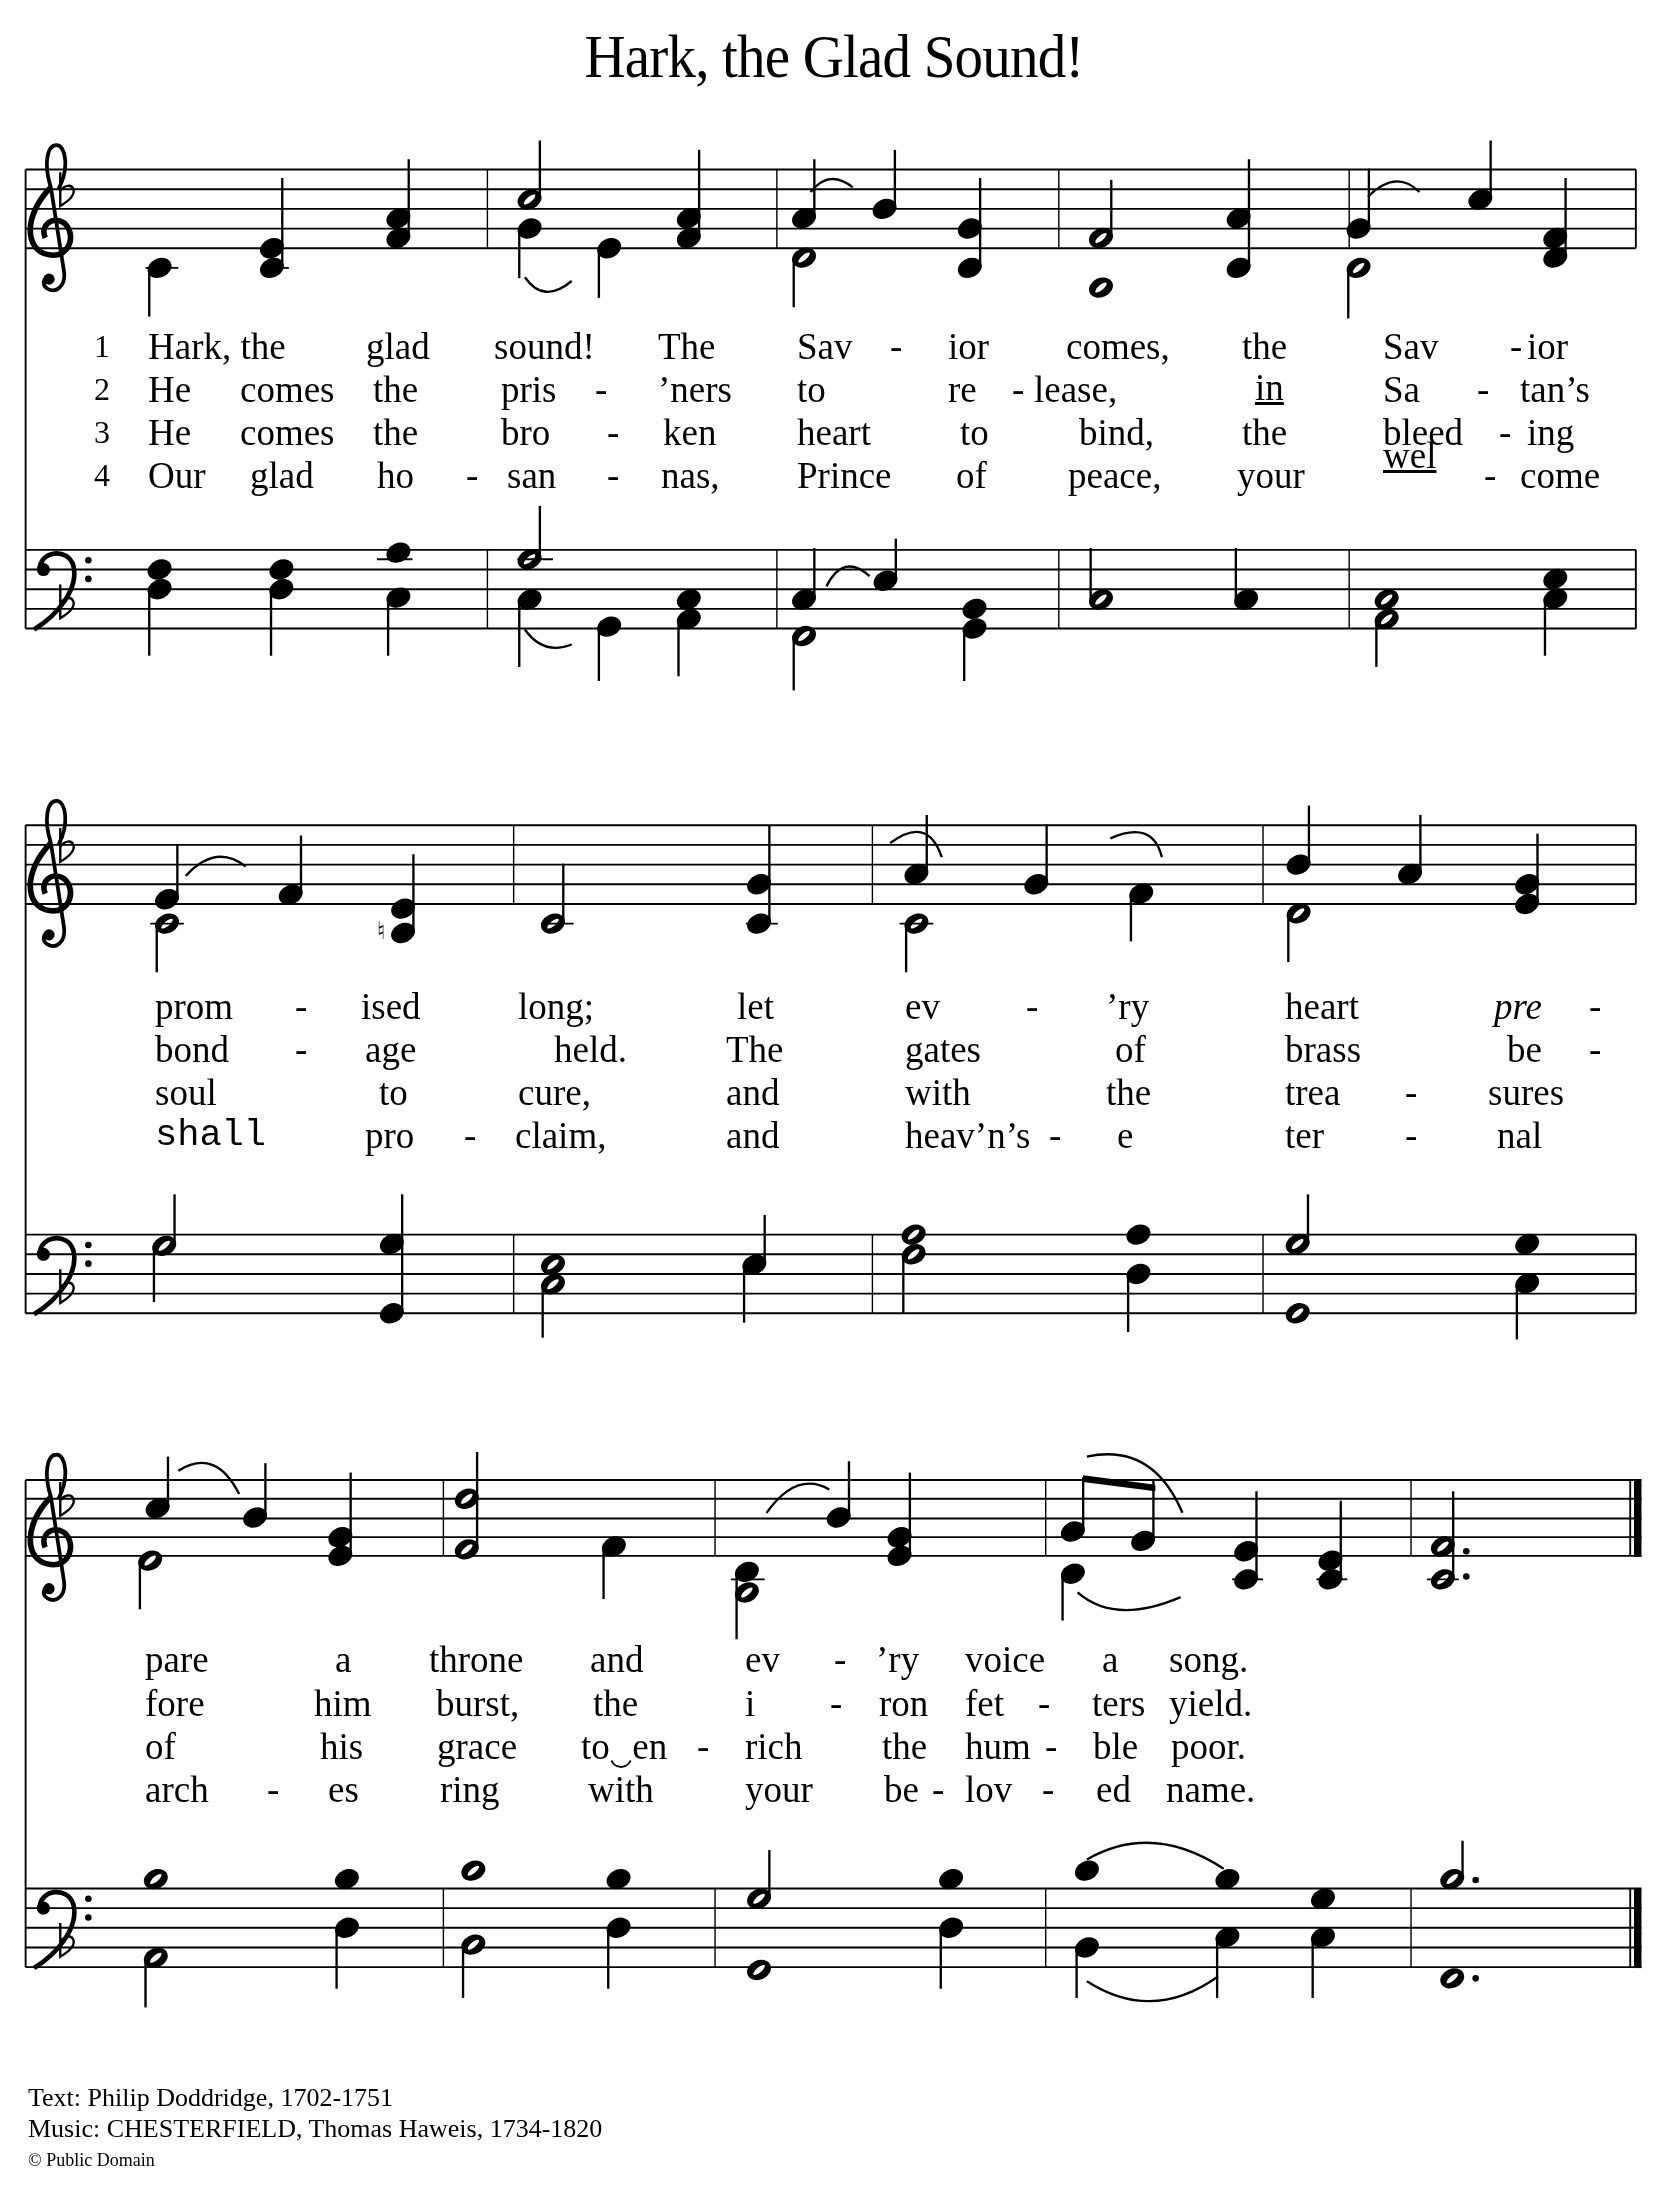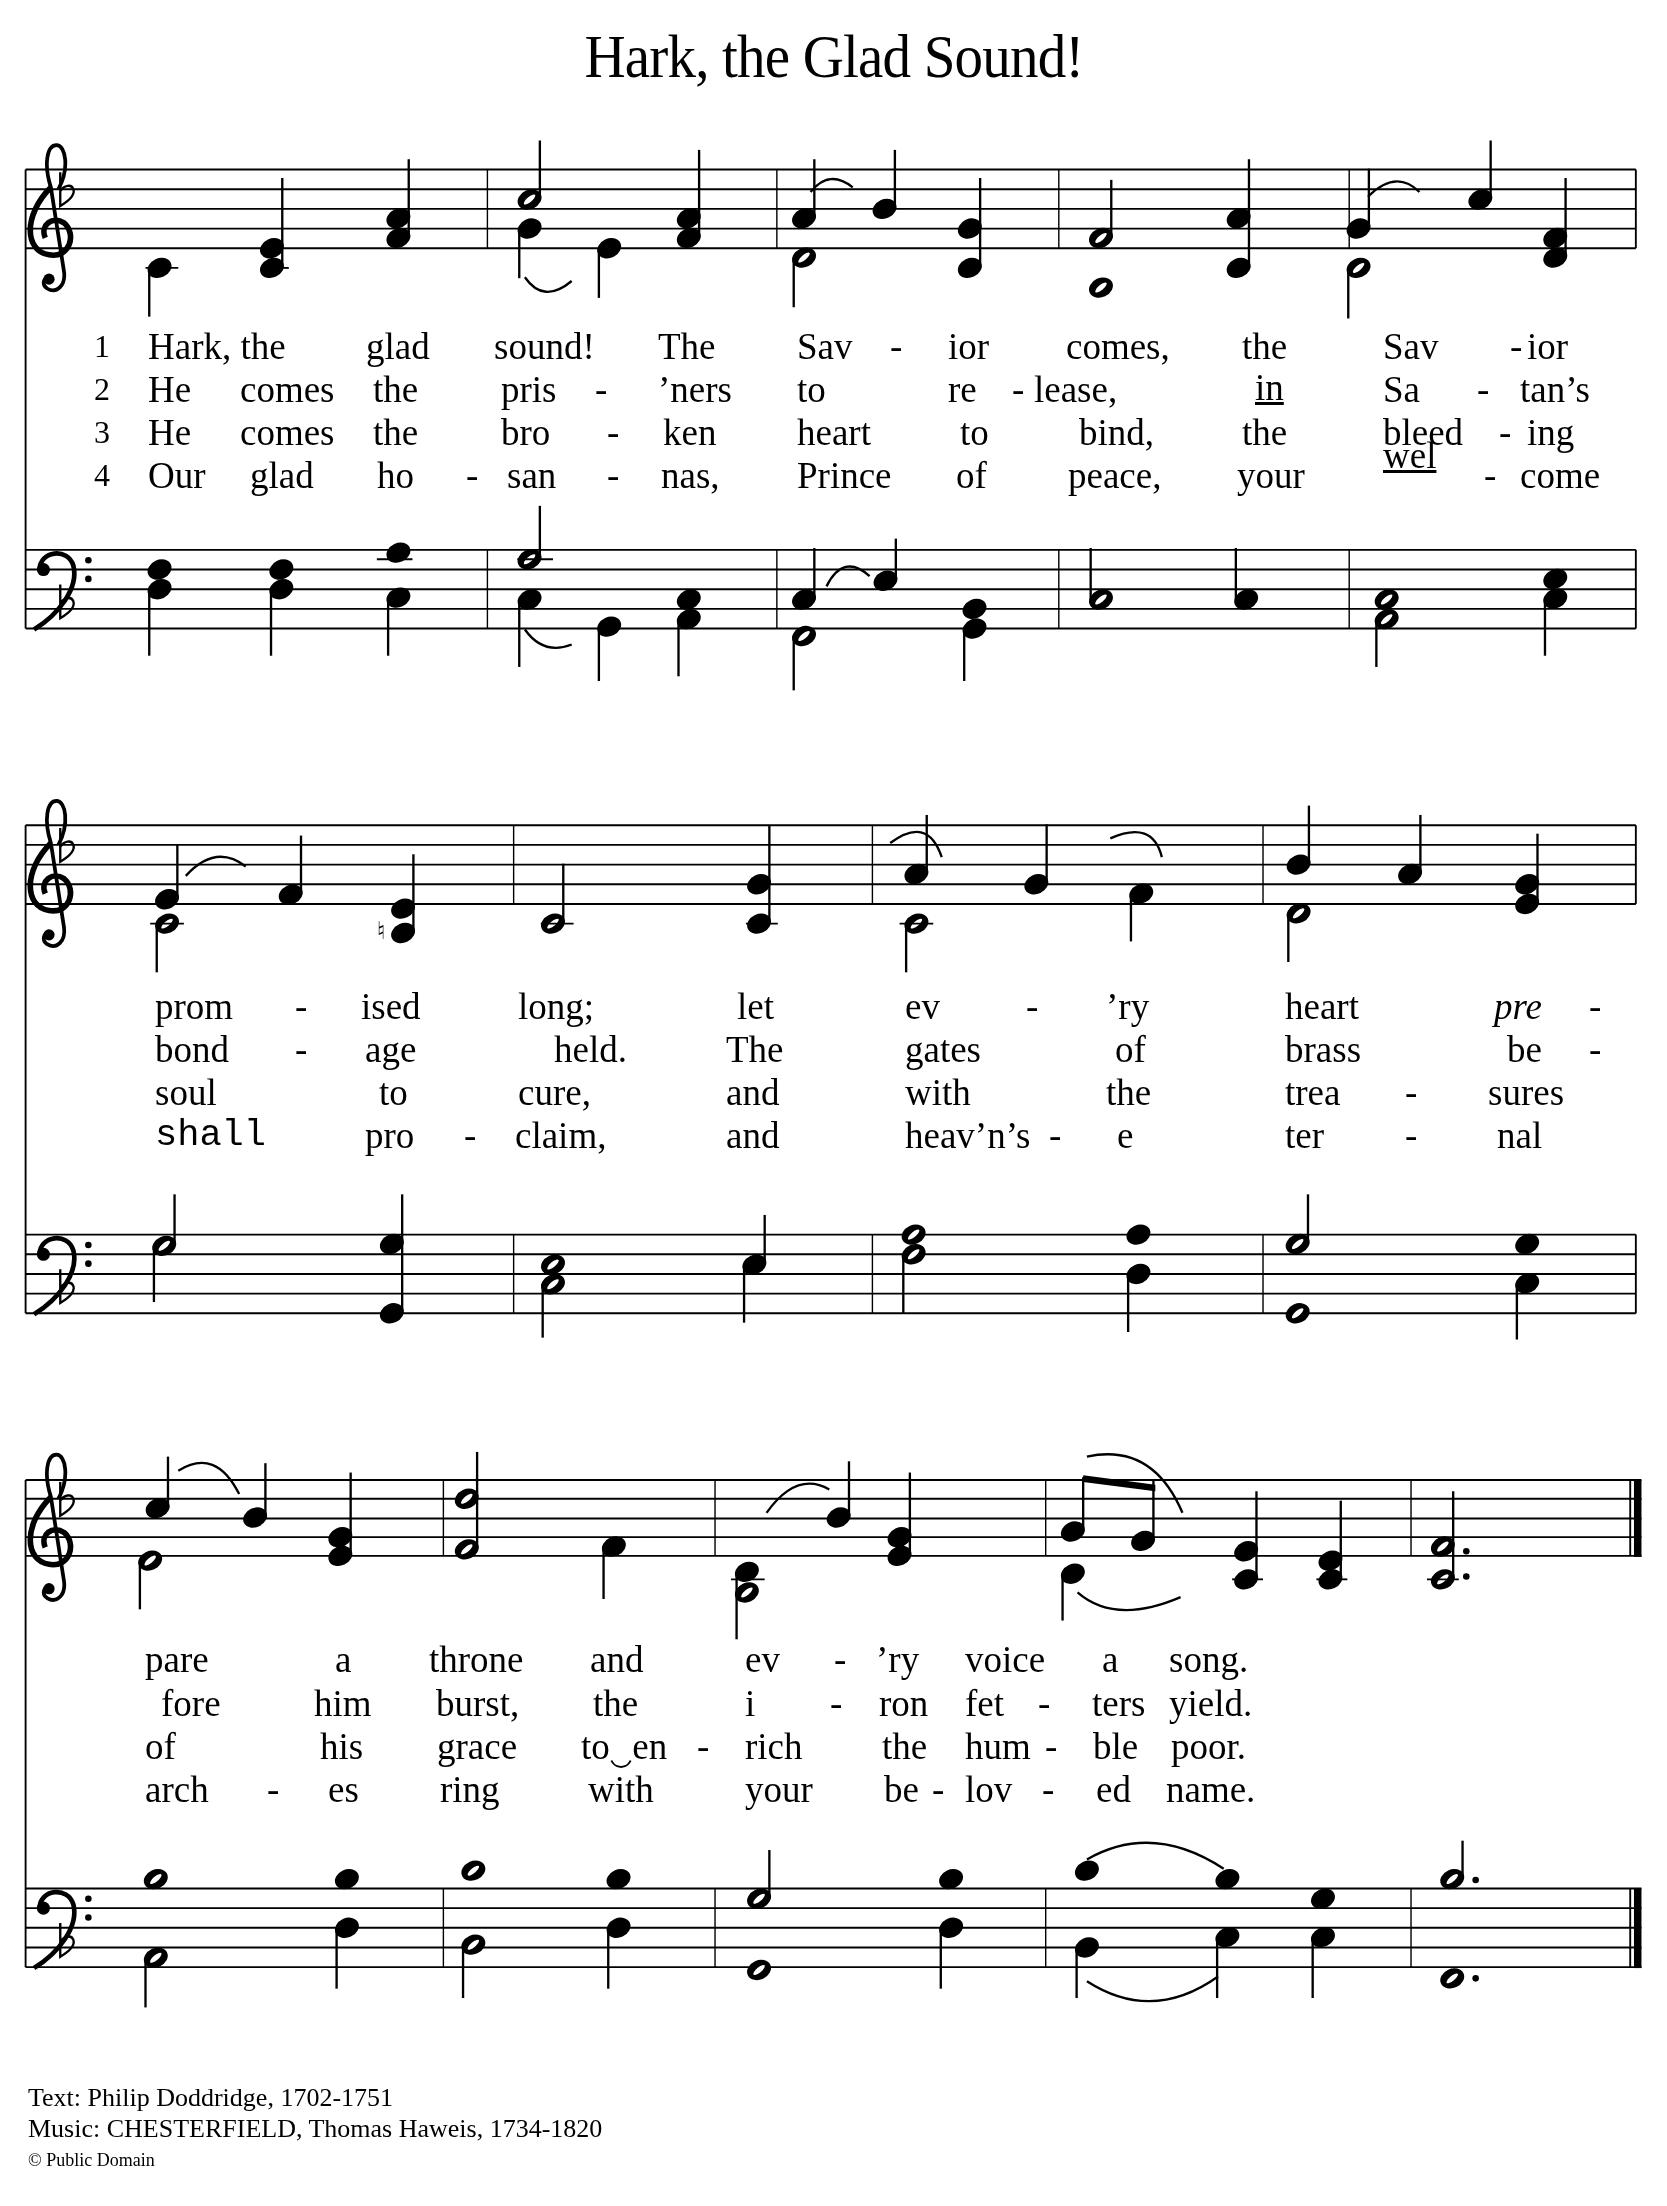--- a/index.html
+++ b/index.html
@@ -496,21 +496,21 @@
     <span class="lyr" style="left: 145px; top: 1641px;">pare</span>
     <span class="lyr" style="left: 335px; top: 1641px;">a</span>
     <span class="lyr" style="left: 429px; top: 1641px;">throne</span>
     <span class="lyr" style="left: 590px; top: 1641px;">and</span>
     <span class="lyr" style="left: 745px; top: 1641px;">ev</span>
     <span class="lyr" style="left: 834px; top: 1641px;">-</span>
     <span class="lyr" style="left: 876px; top: 1641px;">’ry</span>
     <span class="lyr" style="left: 965px; top: 1641px;">voice</span>
     <span class="lyr" style="left: 1102px; top: 1641px;">a</span>
     <span class="lyr" style="left: 1169px; top: 1641px;">song.</span>
-    <span class="lyr" style="left: 145px; top: 1685px; margin-left: 16px;">fore</span>
+    <span class="lyr" style="left: 145px; top: 1685px;">fore</span>
     <span class="lyr" style="left: 314px; top: 1685px;">him</span>
     <span class="lyr" style="left: 436px; top: 1685px;">burst,</span>
     <span class="lyr" style="left: 593px; top: 1685px;">the</span>
     <span class="lyr" style="left: 745px; top: 1685px;">i</span>
     <span class="lyr" style="left: 830px; top: 1685px;">-</span>
     <span class="lyr" style="left: 879px; top: 1685px;">ron</span>
     <span class="lyr" style="left: 965px; top: 1685px;">fet</span>
     <span class="lyr" style="left: 1038px; top: 1685px;">-</span>
     <span class="lyr" style="left: 1092px; top: 1685px;">ters</span>
     <span class="lyr" style="left: 1169px; top: 1685px;">yield.</span>

